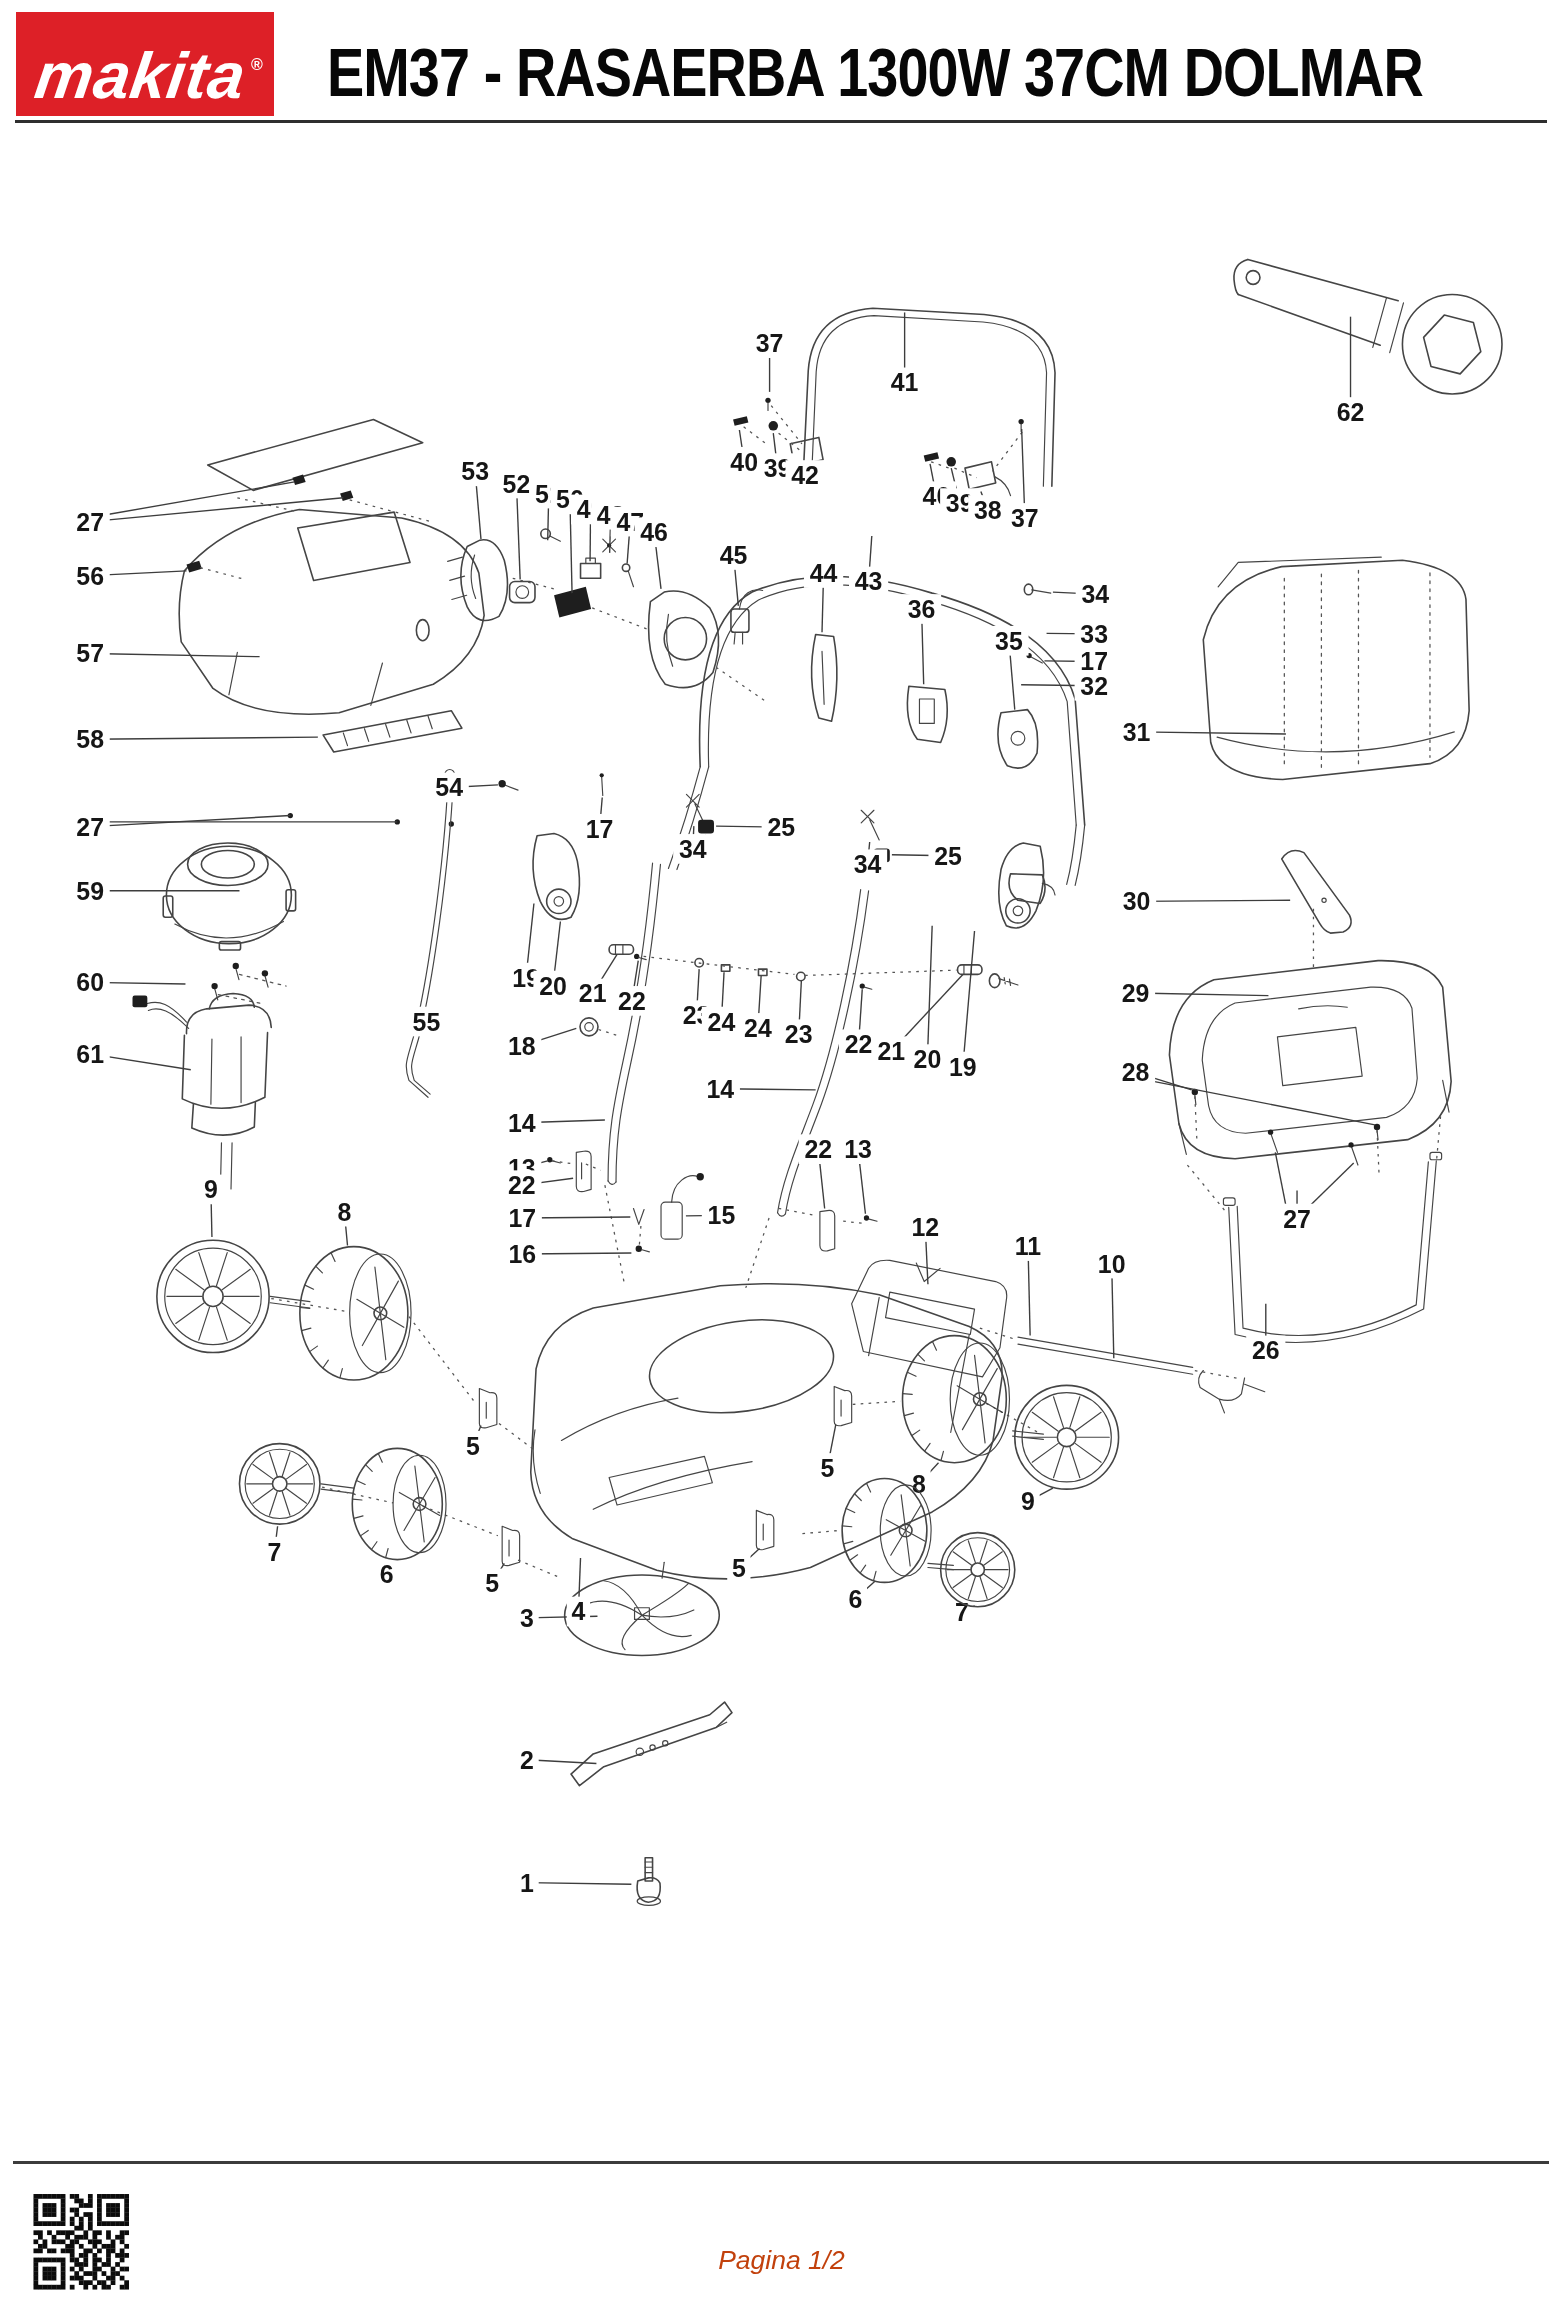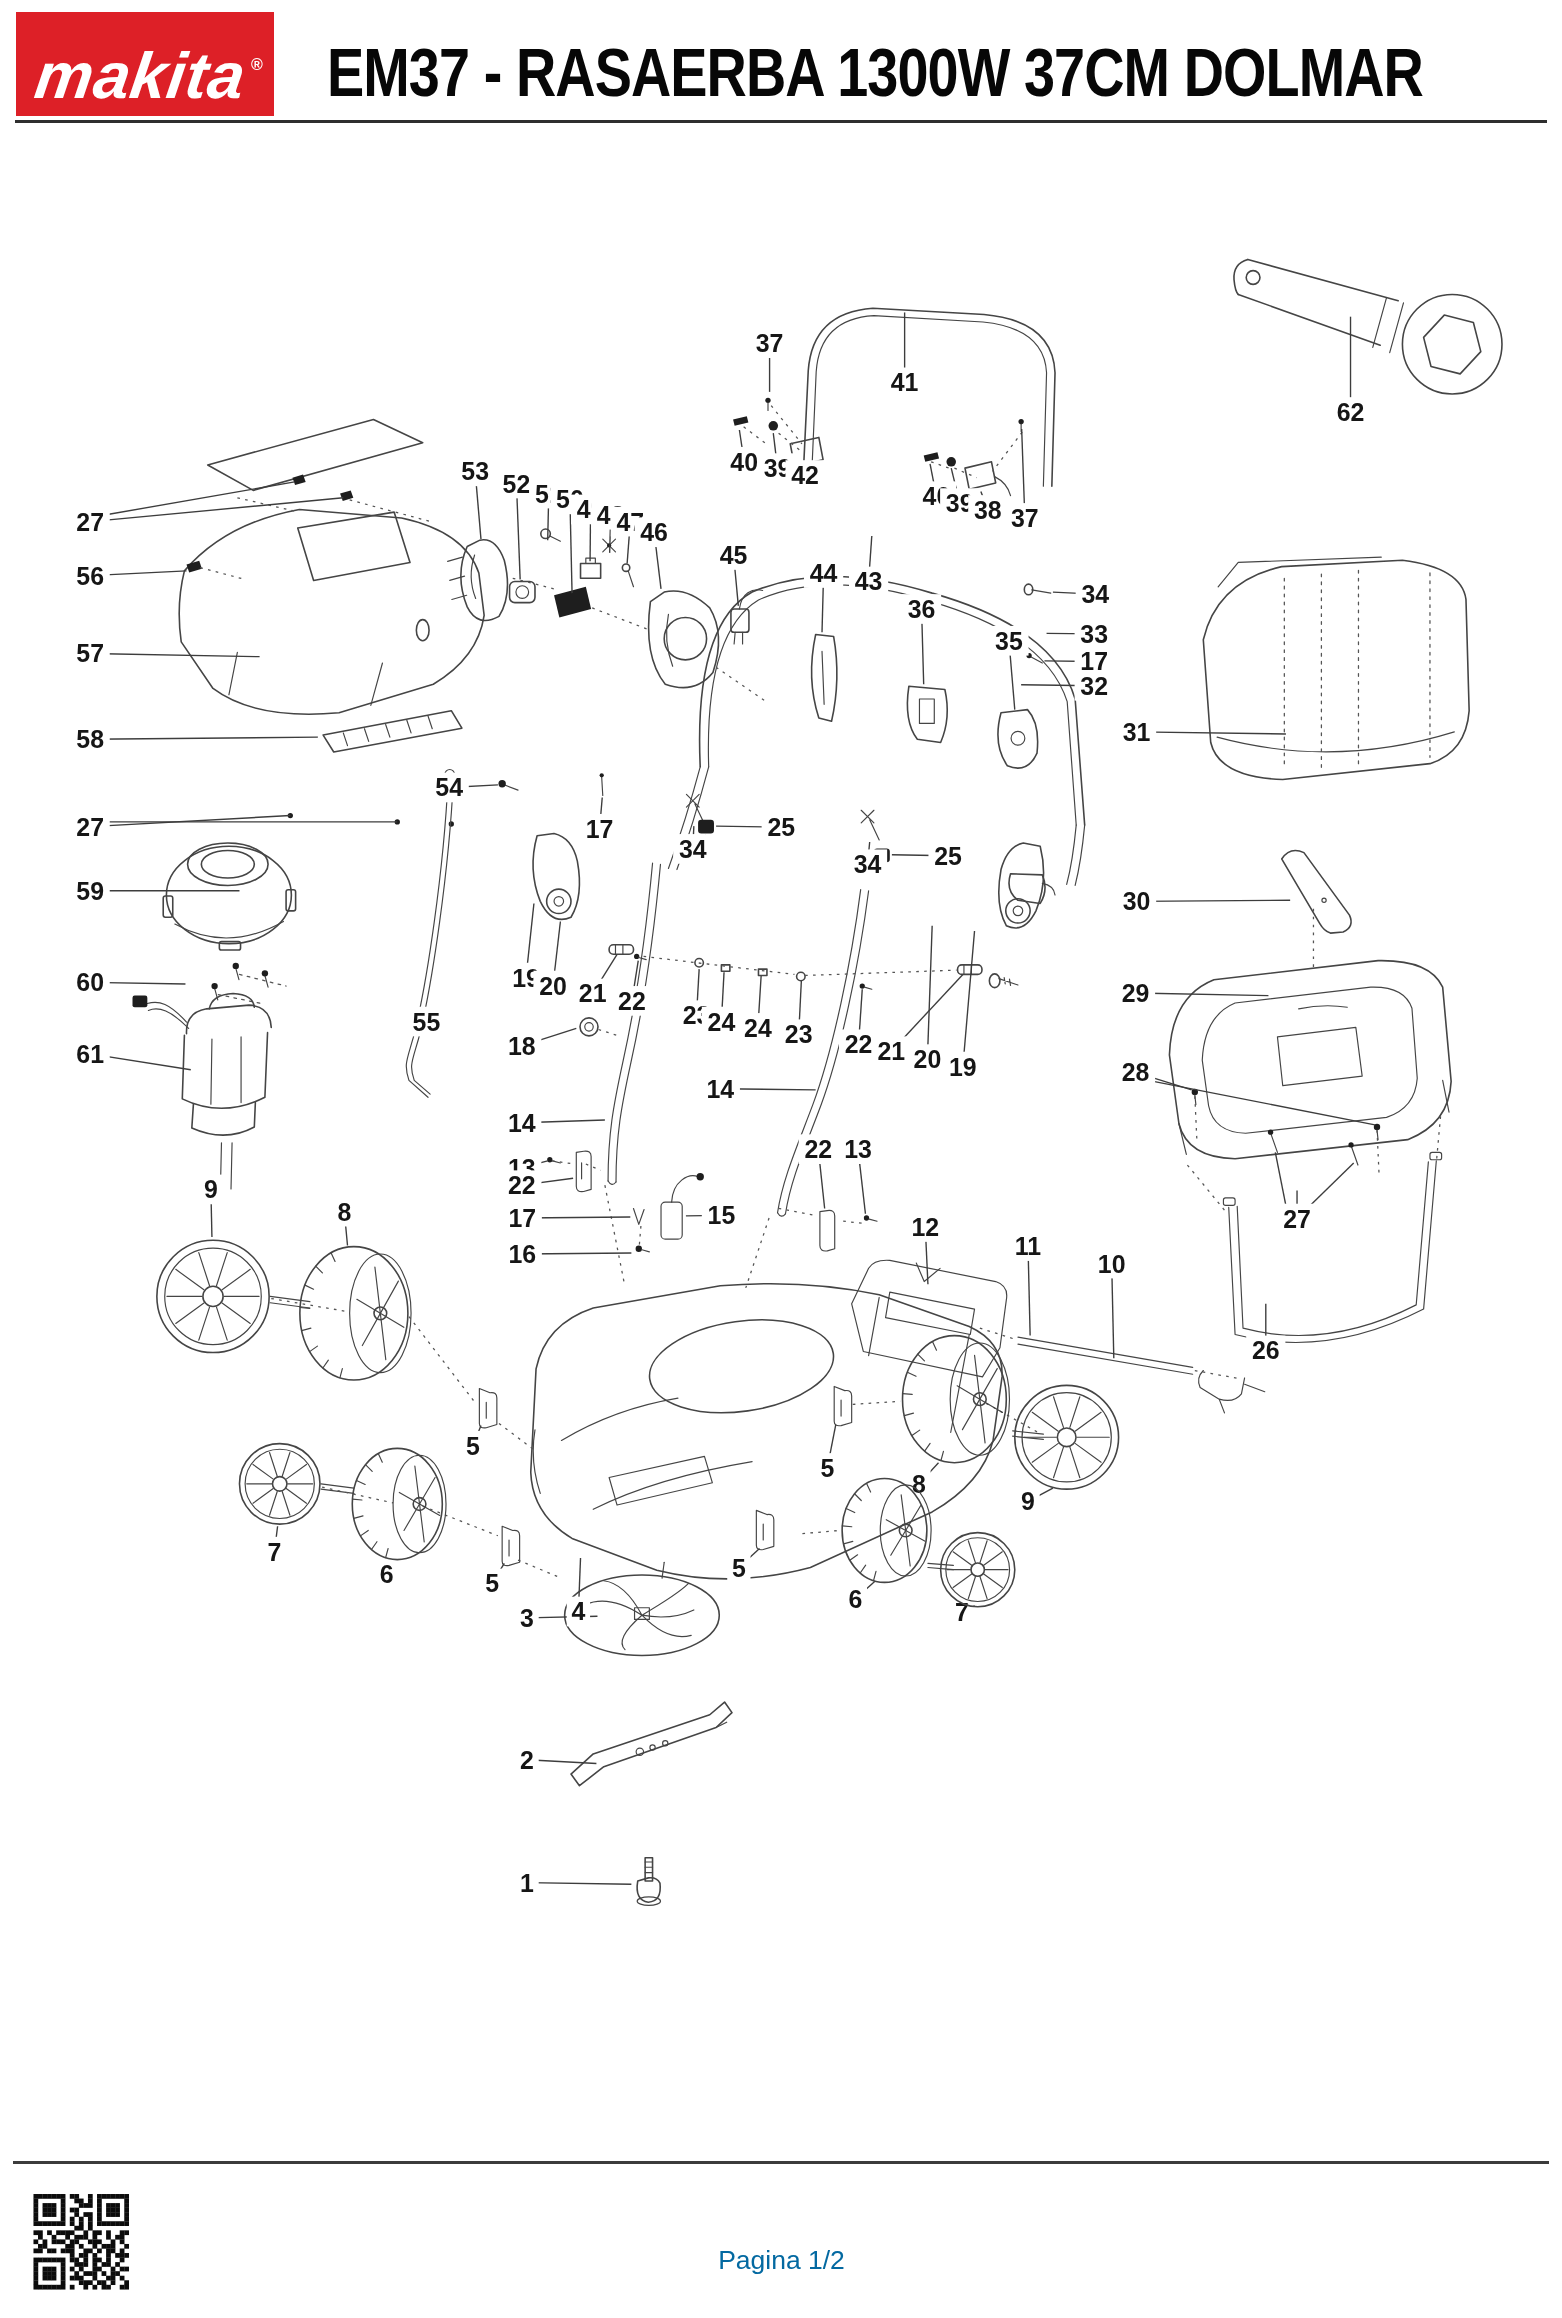--- a/index.html
+++ b/index.html
@@ -10,21 +10,21 @@
   .logo-text{position:absolute;left:0;top:31px;width:249px;text-align:center;color:#fff;
              font-style:italic;font-weight:700;font-size:65px;letter-spacing:0.5px;
              transform:skewX(-8deg);line-height:1;}
   .logo-reg{position:absolute;left:235px;top:44px;color:#fff;font-size:16px;font-weight:700;}
   .page-title{position:absolute;left:327px;top:33px;width:1218px;font-weight:700;font-size:68px;
               color:#070707;letter-spacing:-1.1px;transform:scaleX(0.82);transform-origin:left center;
               white-space:nowrap;}
   .rule-top{position:absolute;left:15px;top:120px;width:1532px;height:3.2px;background:#2e2e2e;}
   .rule-bottom{position:absolute;left:12.7px;top:2161px;width:1536px;height:2.6px;background:#3c3c3c;}
   .footer-label{position:absolute;left:0;top:2245px;width:1563px;text-align:center;
-                font-size:26.5px;color:#0369a1;}
+                font-style:italic;font-size:26.5px;color:#c2410c;}
   svg.diagram{position:absolute;left:0;top:0;width:1563px;height:2319px;}
   .ln{fill:none;stroke:#454545;stroke-width:3;stroke-linecap:round;stroke-linejoin:round;}
   .thin{stroke-width:2.2;}
   .dk{fill:#1e1e1e;stroke:none;}
   .dsh{fill:none;stroke:#555;stroke-width:2.4;stroke-dasharray:5 10;}
   .part-label{font-family:"Liberation Sans", sans-serif;font-size:47px;font-weight:700;fill:#161616;}
   .leader{stroke:#3d3d3d;stroke-width:2.6;fill:none;}
 </style>
 </head>
 <body>

